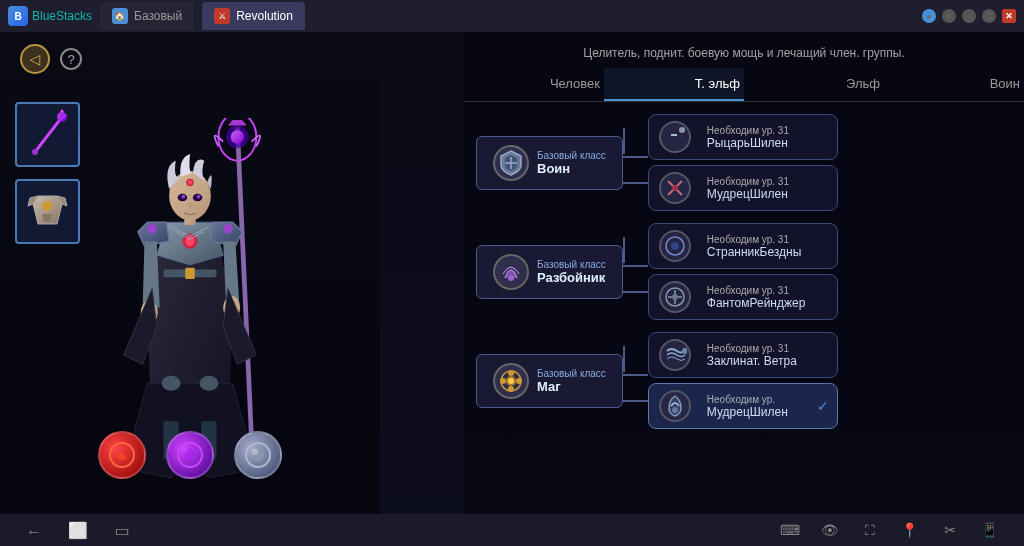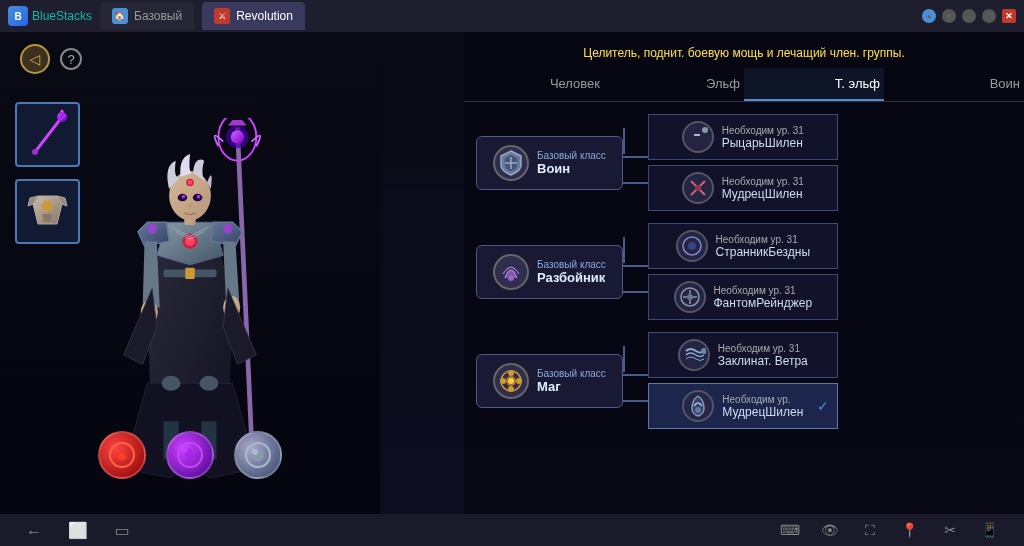--- a/index.html
+++ b/index.html
@@ -235,21 +235,21 @@
       right: 0;
       top: 0;
       width: 560px;
       height: 100%;
       background: rgba(8,8,20,0.92);
       padding: 10px 0;
     }
 
     
     .class-description {
-      color: #fde047;
+      color: #a3a3a3;
       font-size: 12px;
       text-align: center;
       padding: 4px 16px 8px;
     }
 
     
     .race-tabs {
       display: flex;
       border-bottom: 1px solid #333;
       margin: 0 0 12px 0;
@@ -306,29 +306,28 @@
       color: #88aadd;
     }
     .class-name {
       font-size: 13px;
       color: #ddeeff;
       font-weight: bold;
     }
     .adv-class-box {
       display: flex;
       align-items: center;
-      gap: 8px;
+      gap: 16px;
       background: rgba(20,20,45,0.9);
       border: 1px solid #3a4a7a;
-      border-radius: 0;
+      border-radius: 8px;
       padding: 6px 10px;
       min-width: 190px;
       cursor: pointer;
       position: relative;
-      justify-content: center;
     }
     .adv-class-box.highlighted {
       background: rgba(30,40,80,0.95);
       border-color: #5a7aaa;
     }
     .adv-icon {
       width: 32px;
       height: 32px;
       border-radius: 50%;
       background: rgba(40,40,70,0.9);
@@ -608,22 +607,22 @@
           </div>
         </div>
       </div>
 
       <div class="class-panel">
 
         <div class="class-description">Целитель, поднит. боевую мощь и лечащий член. группы.</div>
 
         <div class="race-tabs">
           <div class="race-tab">Человек</div>
+          <div class="race-tab active">Т. эльф</div>
           <div class="race-tab">Эльф</div>
-          <div class="race-tab active">Т. эльф</div>
           <div class="race-tab">Воин</div>
         </div>
 
         <div class="class-tree">
 
           <div class="full-tree-section">
             <div class="left-part">
               <div class="base-class-box">
                 <div class="class-icon">
                   <svg width="28" height="28" viewBox="0 0 28 28">

